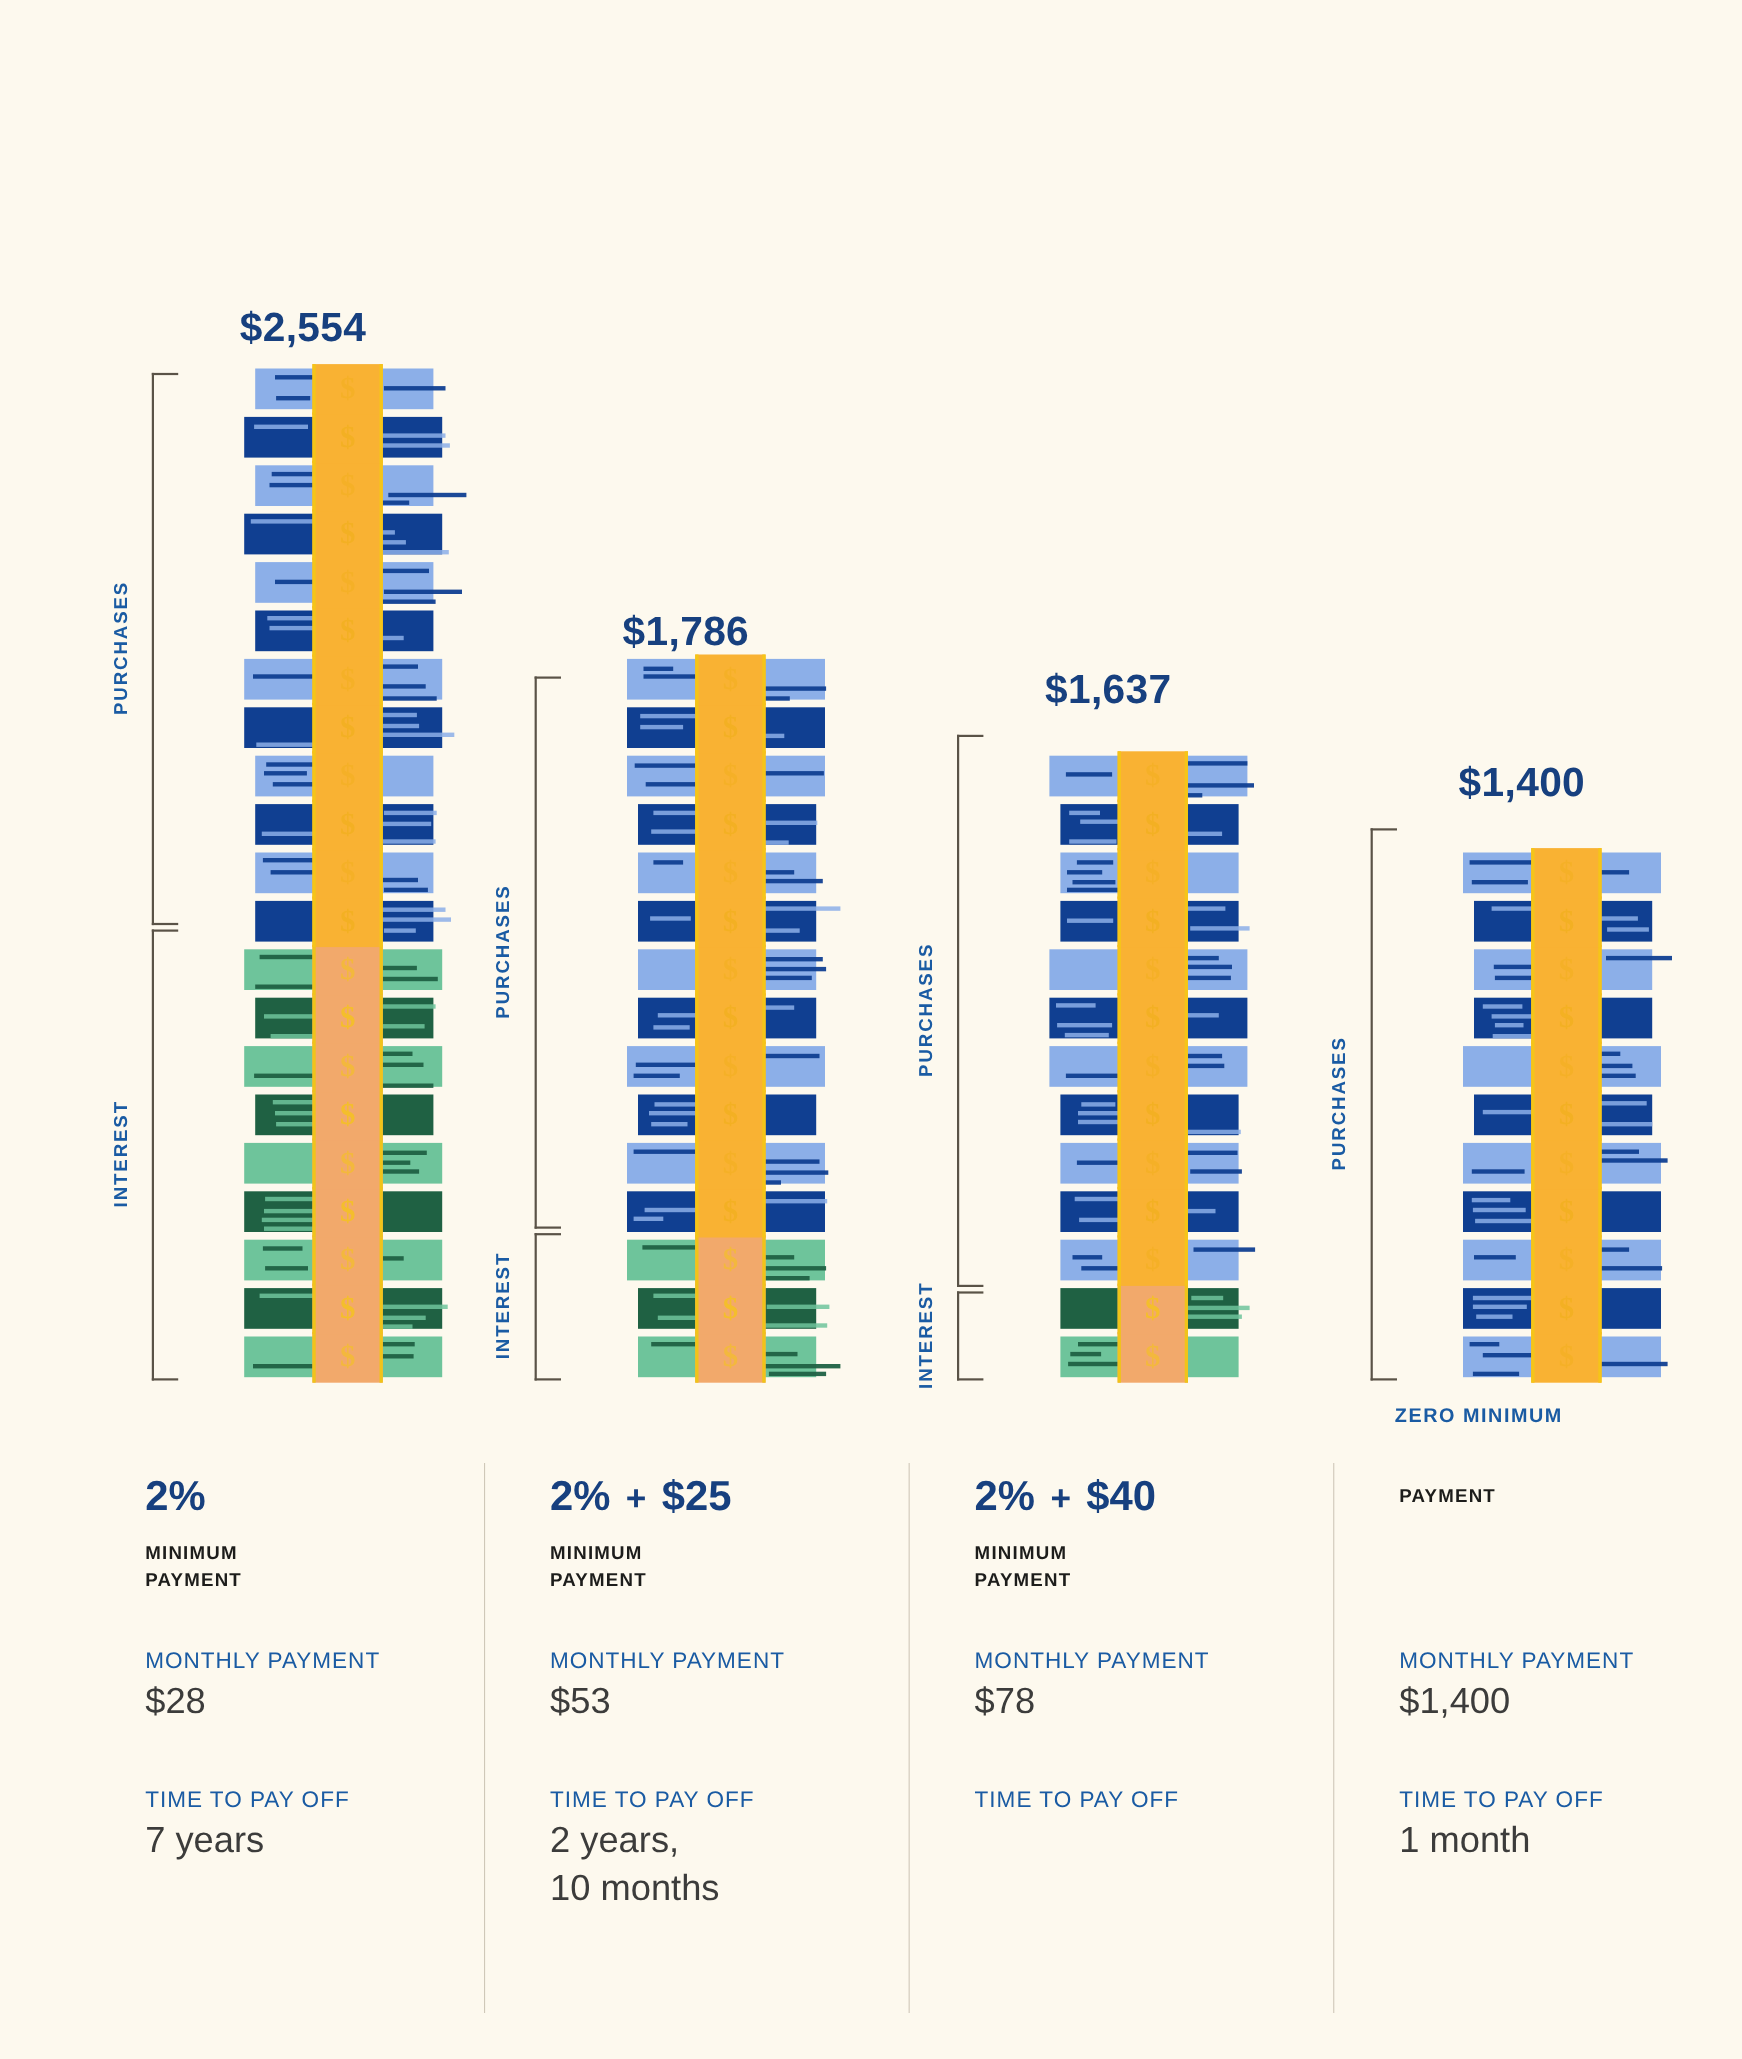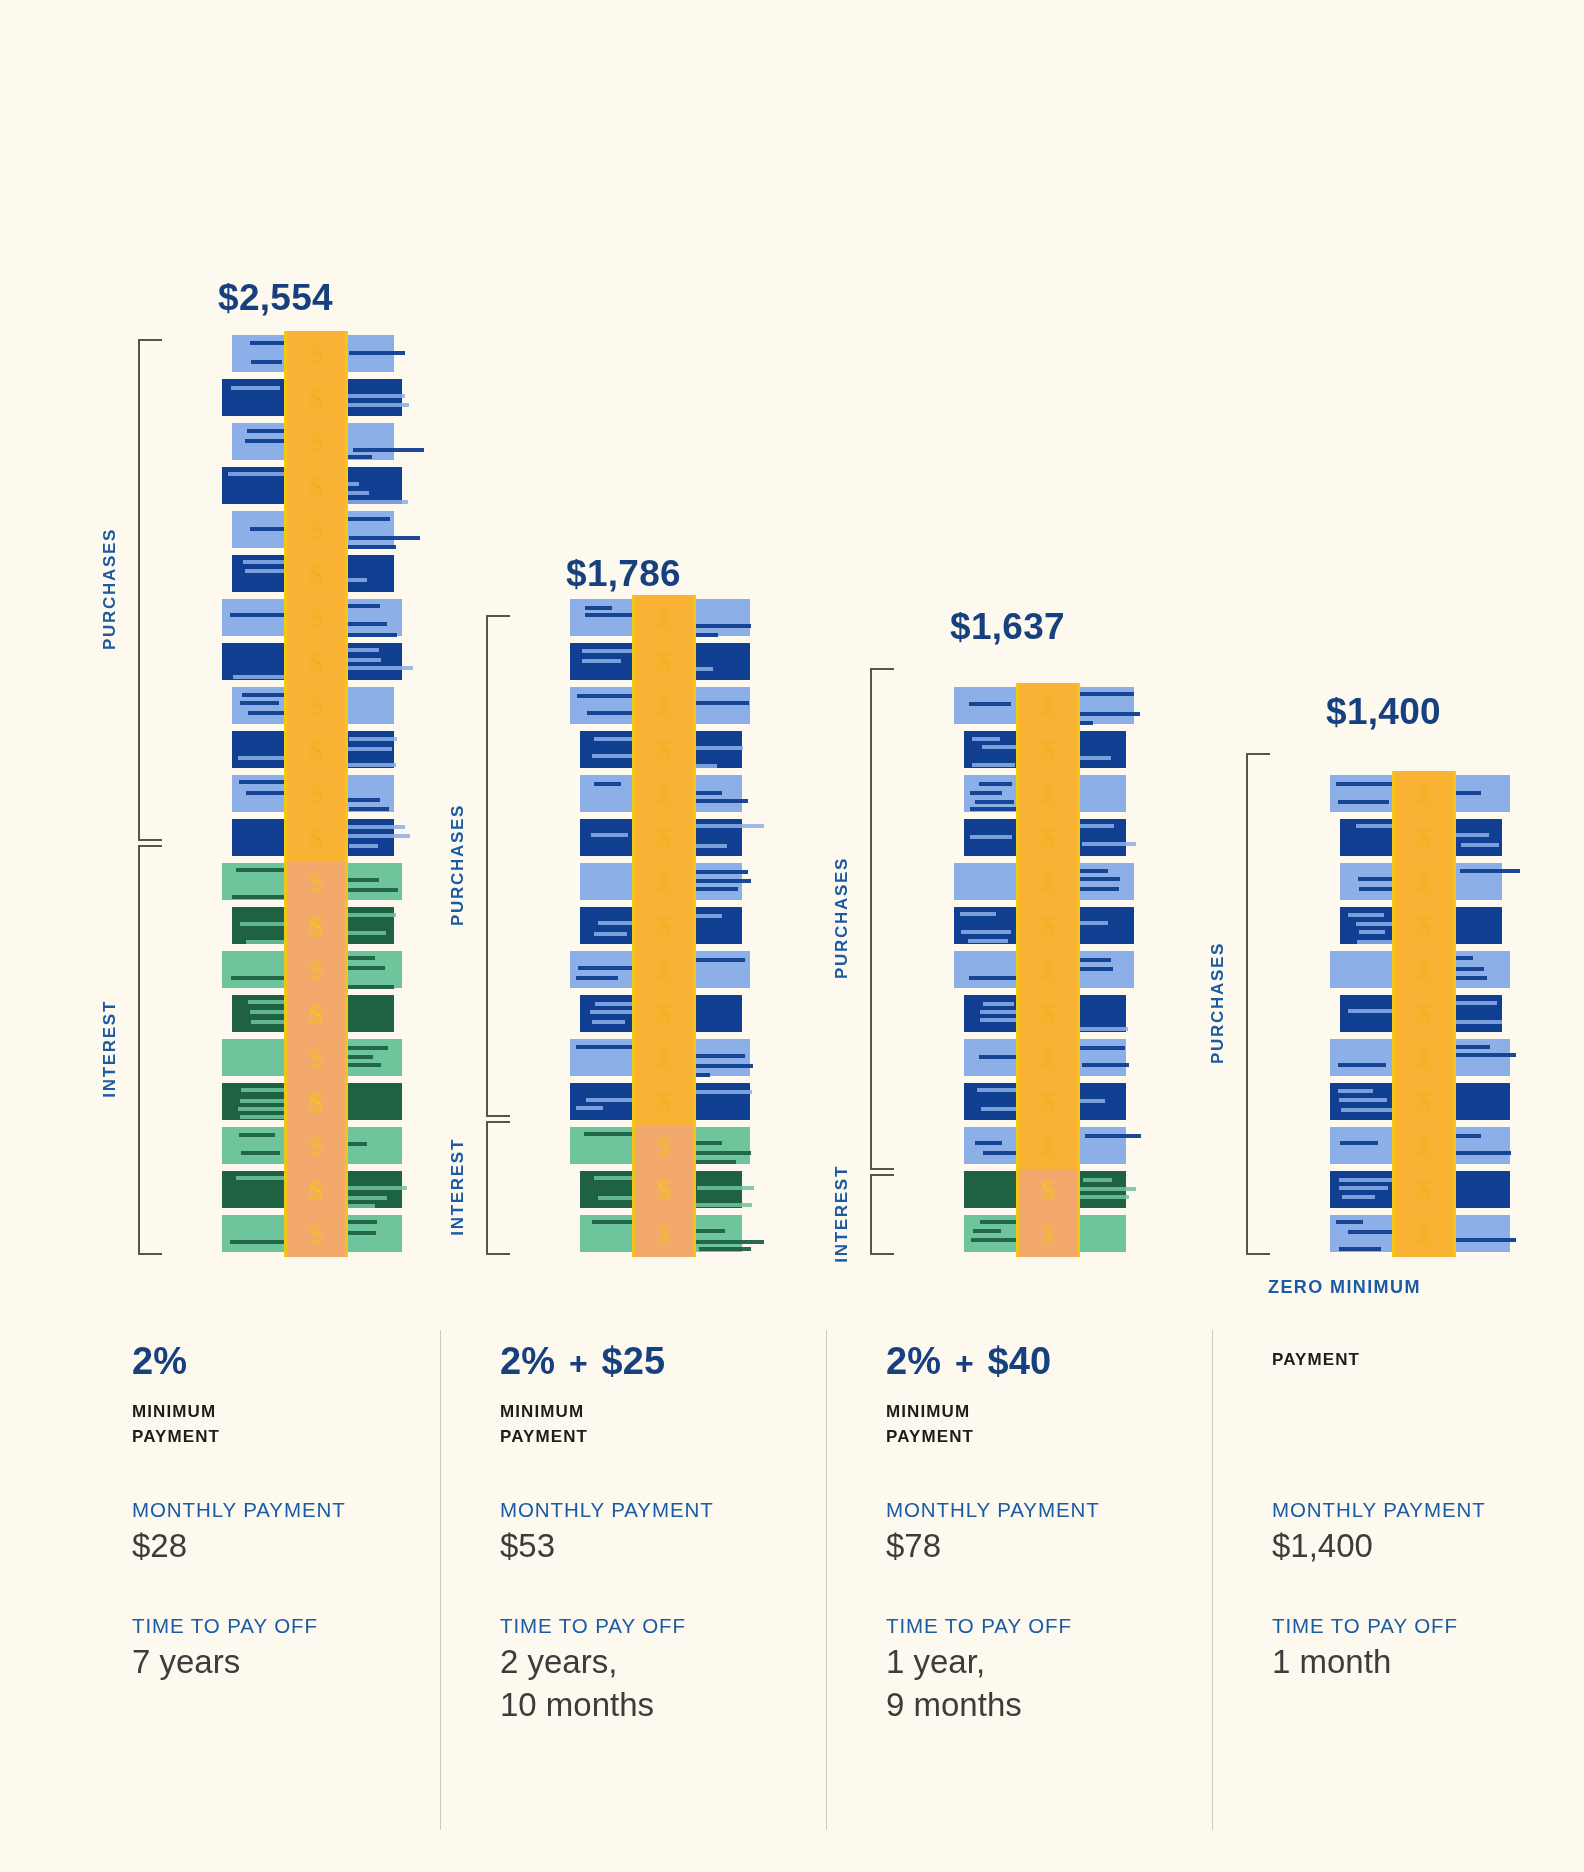--- a/index.html
+++ b/index.html
@@ -179,21 +179,21 @@
   }
   .field-value {
     font-size: 33px;
     font-weight: 400;
     color: #3c3c3b;
     line-height: 43px;
     white-space: pre-line;
     margin-top: 2px;
   }
   .block-monthly { position: absolute; top: 158px; }
-  .block-time { position: absolute; top: 274px; }
+  .block-time { position: absolute; top: 285px; }
 </style>
 </head>
 <body>
 
 <div class="page">
 
 
 
   <div class="chart" id="chart">
       <div class="stack-total" style="left: 218px; top: 277px;">$2,554</div>
@@ -1008,22 +1008,20 @@
       <span class="addon">$40</span>
     </div>
     <div class="min-pay">MINIMUM
 PAYMENT</div>
     <div class="block-monthly">
       <div class="field-label">MONTHLY PAYMENT</div>
       <div class="field-value">$78</div>
     </div>
     <div class="block-time">
       <div class="field-label">TIME TO PAY OFF</div>
-      <div class="field-value">1 year,
-9 months</div>
     </div>
   </div>
 
   <div class="info-col" style="left:1272px">
     <div class="min-pay">PAYMENT</div>
     <div class="block-monthly">
       <div class="field-label">MONTHLY PAYMENT</div>
       <div class="field-value">$1,400</div>
     </div>
     <div class="block-time">

